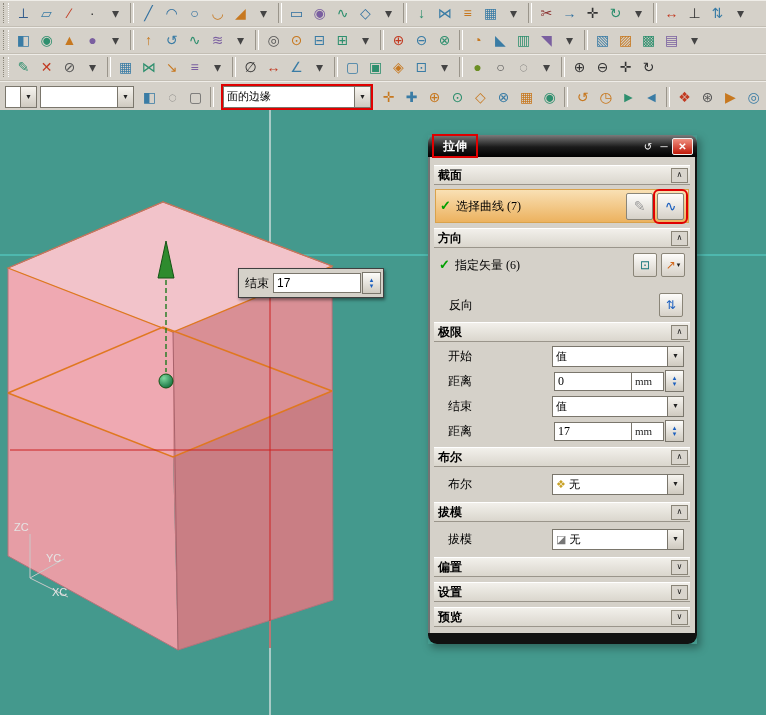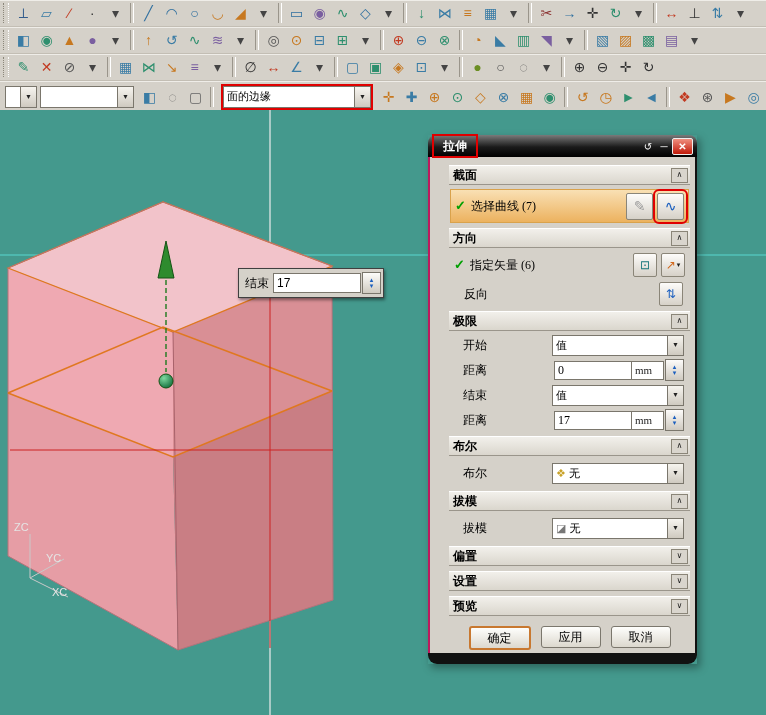--- a/index.html
+++ b/index.html
@@ -38,31 +38,31 @@
   .spin i{font-style:normal;font-size:7px;line-height:6px;color:#1B5FBF;}
   
   .dialog{position:absolute;left:428px;top:135px;width:269px;z-index:10;box-shadow:3px 4px 8px rgba(0,0,0,.35);font-family:Liberation Serif, serif;}
   .dlg-title{height:22px;display:flex;align-items:center;padding:0 4px;
     background:linear-gradient(180deg,#7A7A7A 0%,#1A1A1A 55%,#000 100%);border-radius:8px 8px 0 0;}
   .title-ann{border:2px solid #E00000;height:20px;display:flex;align-items:center;padding:0 9px;
     font-size:12px;font-weight:bold;color:#FFF;}
   .dlg-tb-btns{margin-left:auto;display:flex;align-items:center;}
   .tbtn{width:16px;height:15px;display:flex;align-items:center;justify-content:center;font-size:10px;color:#FFF;cursor:default;}
   .tbtn.close{width:19px;background:linear-gradient(#F09080,#C01808);border:1px solid #EEE;border-radius:2px;font-weight:bold;}
-  .dlg-body{background:#D5D1C9;border-left:2px solid #be185d;border-right:2px solid #111;padding:3px 5px 6px 19px;}
+  .dlg-body{background:#D5D1C9;border-left:2px solid #737373;border-right:2px solid #111;padding:3px 5px 6px 4px;}
   .dlg-bottom{height:11px;background:#111;border-radius:0 0 9px 9px;}
   .hdr{display:flex;align-items:center;height:18px;margin-top:5px;padding:0 2px 0 4px;font-size:12px;font-weight:bold;color:#000;
     background:linear-gradient(#F2F0EB,#DAD6CD);border-top:1px solid #FFF;border-bottom:1px solid #9A958B;}
   .hdr .chev{margin-left:auto;width:15px;height:13px;border:1px solid #8A8578;background:#D9D5CD;
     font-size:8px;line-height:12px;text-align:center;color:#222;font-weight:normal;}
   .row{display:flex;align-items:center;font-size:12px;}
   .row.sel{height:32px;margin:4px 1px 2px 1px;padding:0 4px;
     background:linear-gradient(#F9E0B4,#ECB25F);border:1px solid #D9A24C;}
   .row.plain{height:28px;margin:3px 1px 0 1px;padding:0 4px;}
-  .row.rev{height:24px;margin:3px 1px 3px 1px;padding:0 6px 0 14px;}
+  .row.rev{height:24px;margin:14px 1px 3px 1px;padding:0 6px 0 14px;}
   .row.frm{height:22px;margin-top:3px;padding:0 6px 0 14px;}
   .row.cmb{height:26px;margin:4px 6px 4px 14px;}
   .check{color:#00A000;font-weight:bold;font-size:13px;margin-right:5px;}
   .lbl{color:#000;}
   .spacer{flex:1;}
   .sqbtn{width:25px;height:25px;margin-left:4px;display:flex;align-items:center;justify-content:center;
     background:linear-gradient(#FDFCFA,#D6D1C8);border:1px solid #8A8578;border-radius:2px;font-size:14px;}
   .sqbtn.sm{width:22px;height:22px;font-size:12px;}
   .sqbtn.disabled{color:#999;}
   .sqbtn.blue{color:#1B5FBF;}
@@ -429,20 +429,15 @@
     </div>
     <div class="hdr">
       <span>设置</span>
       <span class="chev">∨</span>
     </div>
     <div class="hdr">
       <span>预览</span>
       <span class="chev">∨</span>
     </div>
 
-    <div class="btnrow">
-      <span class="pbtn ok">确定</span>
-      <span class="pbtn">应用</span>
-      <span class="pbtn">取消</span>
-    </div>
   </div>
   <div class="dlg-bottom"></div>
 </div>
 
 </body></html>

